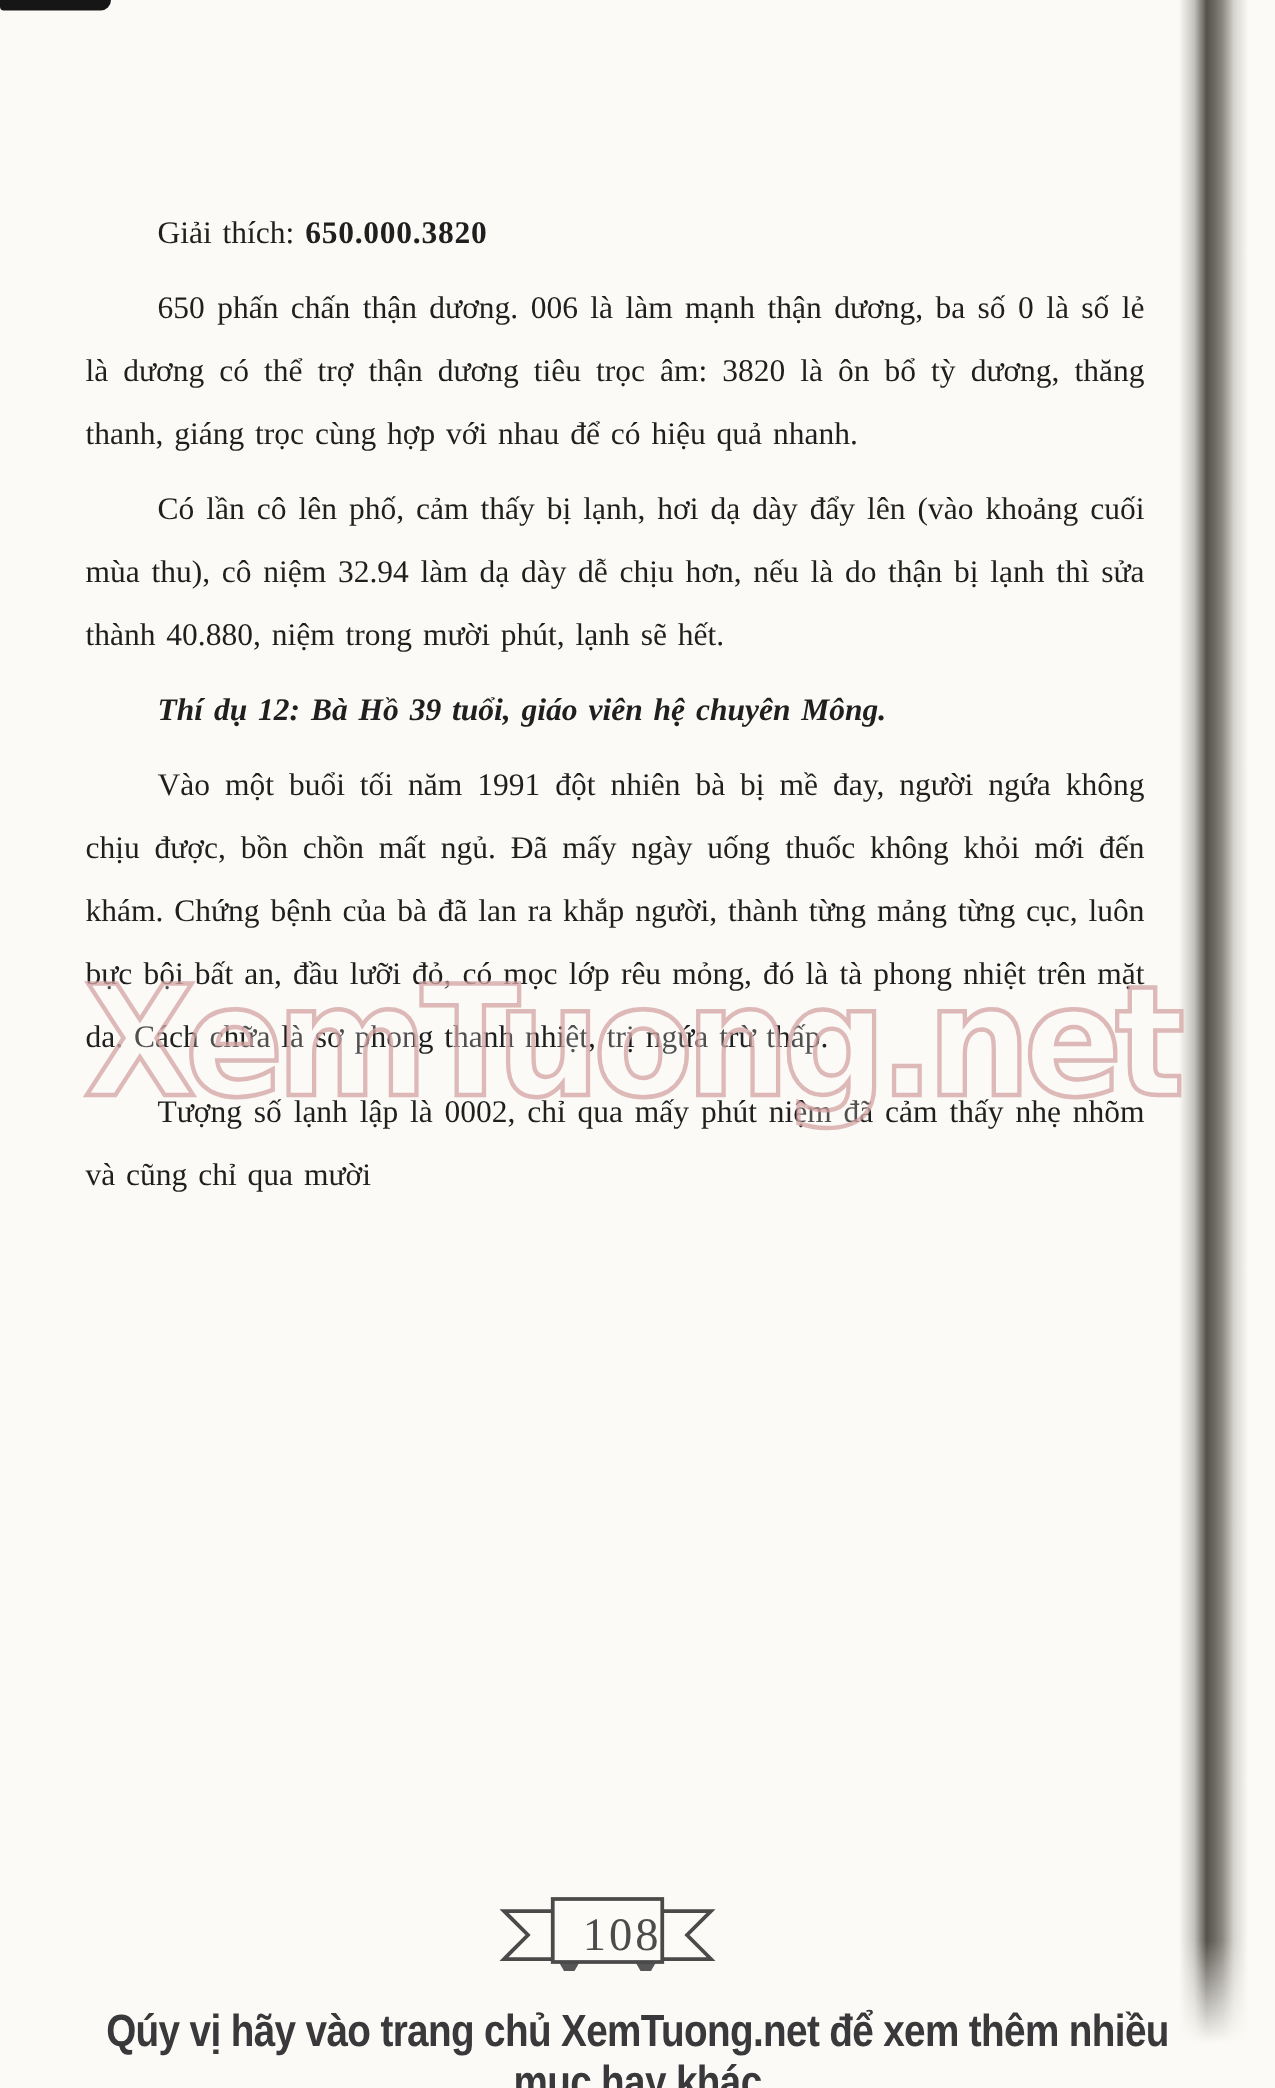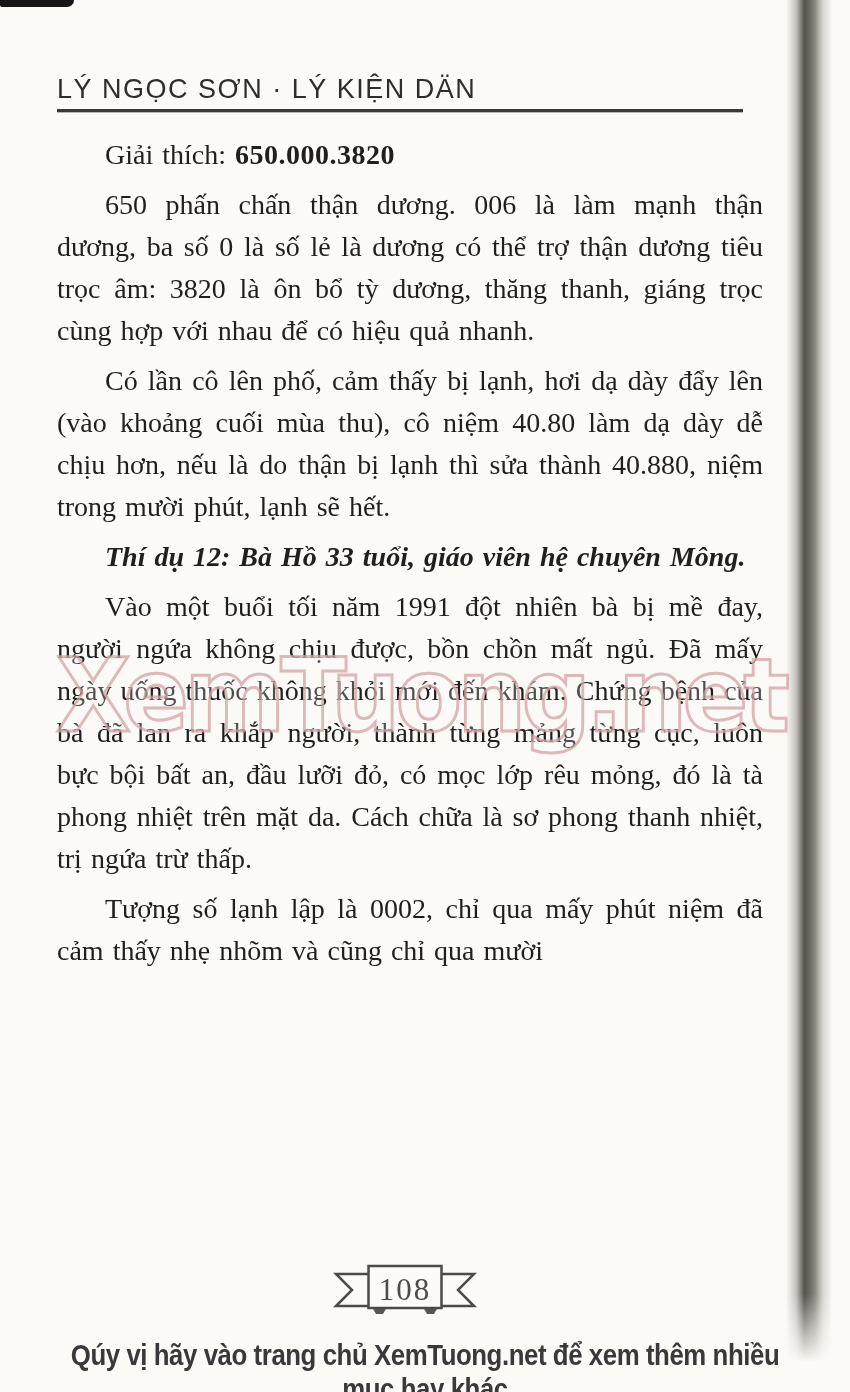--- a/index.html
+++ b/index.html
@@ -36,21 +36,21 @@
     font-weight:400;
     transform: scaleY(1.05); transform-origin:left bottom;
   }
   .header .rule {
     margin-top:4px; height:3px; background:#3a3a3a;
     box-shadow: 0 1px 0 rgba(58,58,58,.35);
   }
   
   .content {
     position:absolute; top:134px; left:57px; width:706px;
-    font-size:28px; line-height:42px;
+    font-size:21px; line-height:42px;
     text-align: justify;
     word-spacing: 2px;
   }
   .content p { margin:8px 0 0 0; text-indent:48px; }
   .content p:first-child { margin-top:0; }
   .explain-line { text-align:left; }
   .explain-number { font-weight:bold; letter-spacing:0.5px; }
   .example-heading { font-weight:bold; font-style:italic; text-align:left; }
   
   .watermark {
@@ -59,51 +59,47 @@
     font-weight:bold; font-size:102px; letter-spacing:-5px;
     white-space:nowrap;
     color: rgba(255,252,252,0.22);
     -webkit-text-stroke: 3px rgba(211,163,163,0.75);
     transform: scaleX(0.95); transform-origin:left top;
     pointer-events:none;
   }
   
   .ribbon-wrap { position:absolute; top:1261px; left:332px; width:146px; height:60px; }
   .ribbon-number {
-    position:absolute; top:11px; left:37px; width:72px; text-align:center;
+    position:absolute; top:11px; left:37px; width:72px; text-align:right;
     font-size:31px; color:#4c4c4c; letter-spacing:2px;
   }
   
   .footer {
     position:absolute; top:1338px; left:0; width:850px;
     text-align:center;
     font-family:"Liberation Sans", sans-serif;
     font-size:30px; font-weight:600; color:#39393b;
     transform: scaleX(0.86); transform-origin:center top;
     letter-spacing:-0.5px;
   }
 </style>
 </head>
 <body>
 
 <div class="page">
 
   <div class="corner-mark"></div>
   <div class="spine-shadow"></div>
 
-  <div class="header">
-    <div class="authors">LÝ NGỌC SƠN · LÝ KIỆN DÄN</div>
-    <div class="rule"></div>
-  </div>
 
   <div class="content">
     <p class="explain-line"><span>Giải thích: </span><span class="explain-number">650.000.3820</span></p>
     <p>650 phấn chấn thận dương. 006 là làm mạnh thận dương, ba số 0 là số lẻ là dương có thể trợ thận dương tiêu trọc âm: 3820 là ôn bổ tỳ dương, thăng thanh, giáng trọc cùng hợp với nhau để có hiệu quả nhanh.</p>
-    <p>Có lần cô lên phố, cảm thấy bị lạnh, hơi dạ dày đẩy lên (vào khoảng cuối mùa thu), cô niệm 40.80 làm dạ dày dễ chịu hơn, nếu là do thận bị lạnh thì sửa thành 40.880, niệm trong mười phút, lạnh sẽ hết.</p>
-    <p class="example-heading">Thí dụ 12: Bà Hồ 33 tuổi, giáo viên hệ chuyên Mông.</p>
+    <p>Có lần cô lên phố, cảm thấy bị lạnh, hơi dạ dày đẩy lên (vào khoảng cuối mùa thu), cô niệm 32.94 làm dạ dày dễ chịu hơn, nếu là do thận bị lạnh thì sửa thành 40.880, niệm trong mười phút, lạnh sẽ hết.</p>
+    <p class="example-heading">Thí dụ 12: Bà Hồ 39 tuổi, giáo viên hệ chuyên Mông.</p>
     <p>Vào một buổi tối năm 1991 đột nhiên bà bị mề đay, người ngứa không chịu được, bồn chồn mất ngủ. Đã mấy ngày uống thuốc không khỏi mới đến khám. Chứng bệnh của bà đã lan ra khắp người, thành từng mảng từng cục, luôn bực bội bất an, đầu lưỡi đỏ, có mọc lớp rêu mỏng, đó là tà phong nhiệt trên mặt da. Cách chữa là sơ phong thanh nhiệt, trị ngứa trừ thấp.</p>
     <p>Tượng số lạnh lập là 0002, chỉ qua mấy phút niệm đã cảm thấy nhẹ nhõm và cũng chỉ qua mười</p>
   </div>
 
   <div class="watermark">XemTuong.net</div>
 
   <div class="ribbon-wrap">
     <svg width="146" height="60" viewBox="0 0 146 60">
       <path d="M4,13 L52,13 L52,45 L4,45 L20,29 Z" fill="#fcfbf7" stroke="#4a4a4a" stroke-width="2.5" stroke-linejoin="miter"></path>
       <path d="M142,13 L94,13 L94,45 L142,45 L126,29 Z" fill="#fcfbf7" stroke="#4a4a4a" stroke-width="2.5" stroke-linejoin="miter"></path>

